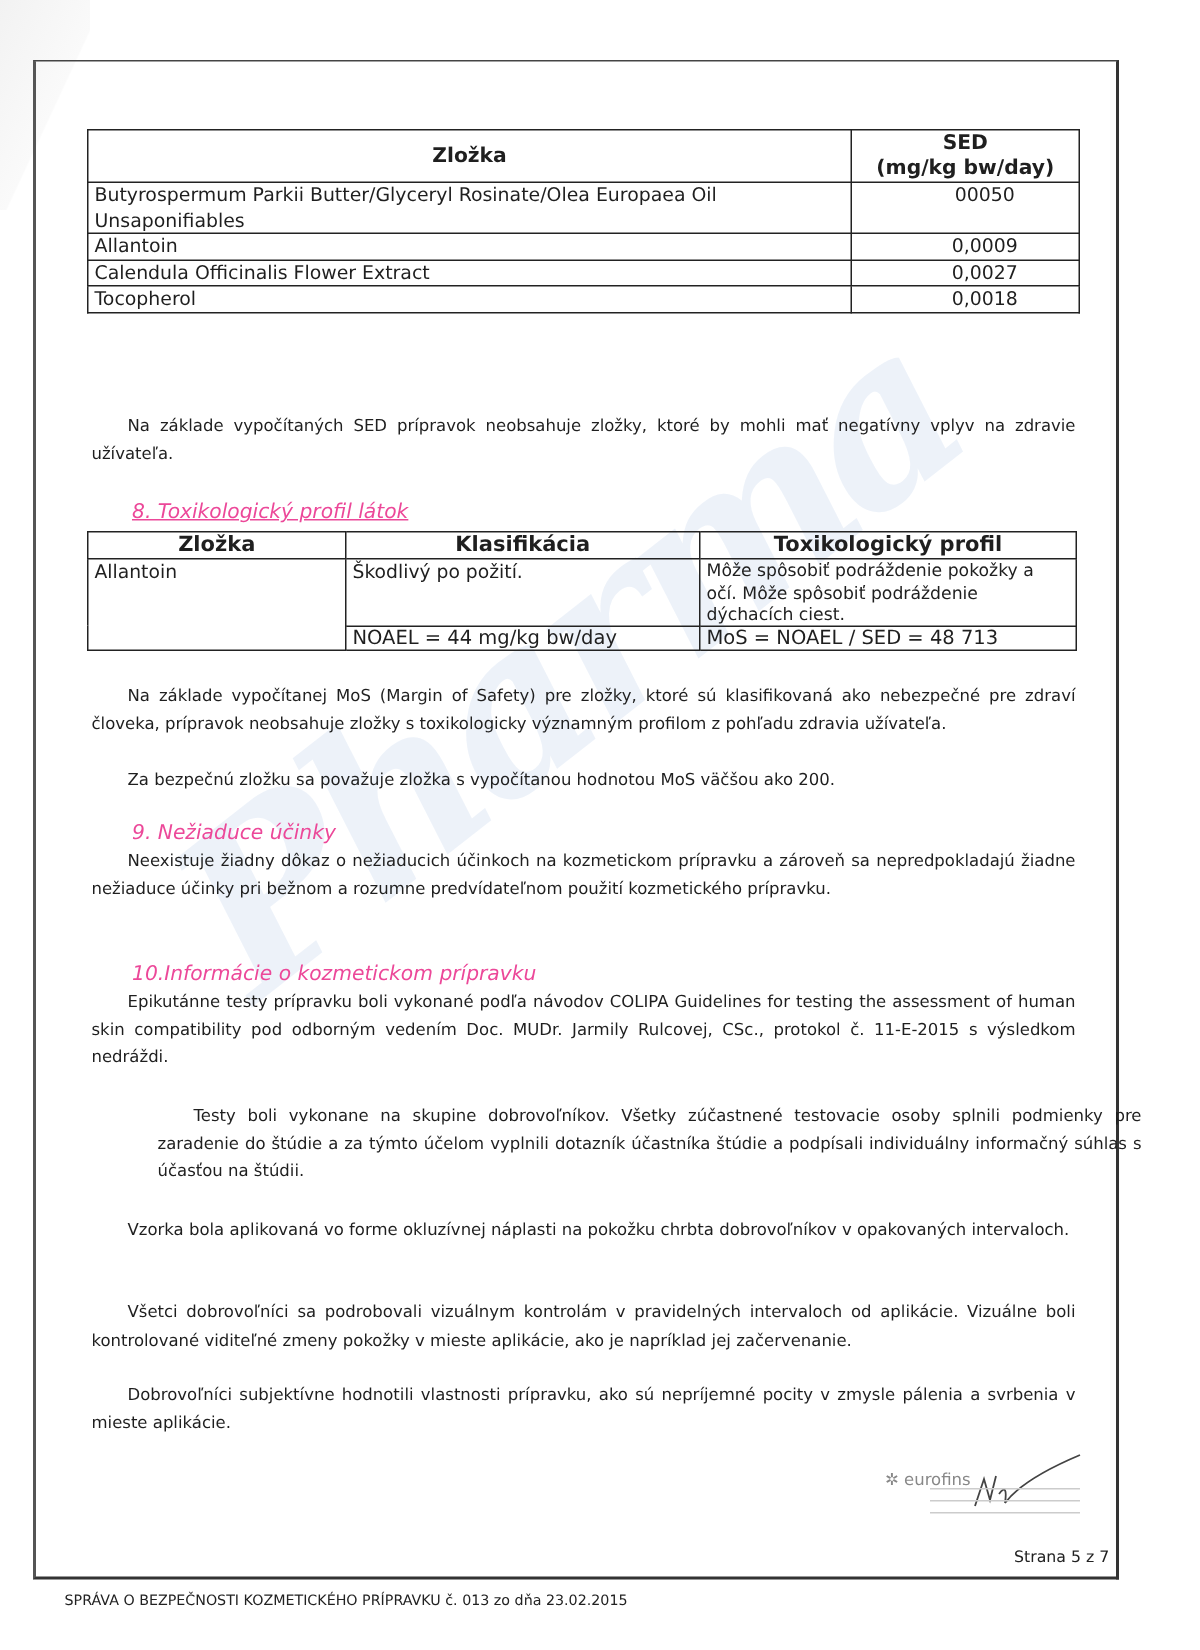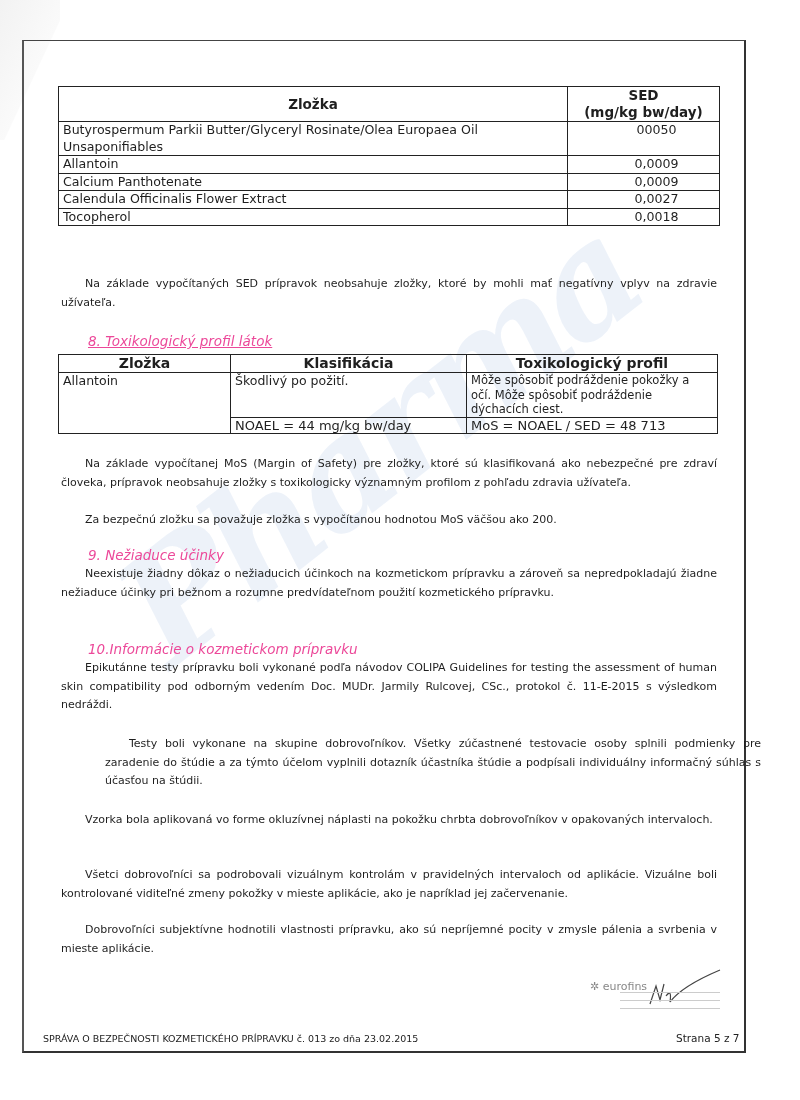--- a/index.html
+++ b/index.html
@@ -37,21 +37,21 @@
   .t2 td.small { font-size: 11.5px; line-height: 14.5px; }
   .para {
     position: absolute; left: 61px; width: 656px; font-size: 11px; line-height: 18.5px;
     text-align: justify; margin: 0;
   }
   .para .ind { padding-left: 24px; }
   .heading {
     position: absolute; left: 88px; font-style: italic; font-size: 13.5px; margin: 0; color: #ec4899;
   }
   .heading.ul { text-decoration: underline; }
-  .footer-l { position: absolute; left: 43px; top: 1033px; font-size: 9.5px; color: #222; }
+  .footer-l { position: absolute; left: 43px; top: 1062px; font-size: 9.5px; color: #222; }
   .footer-r { position: absolute; left: 676px; top: 1032px; font-size: 10.5px; color: #222; text-align: center; }
   .stamp { position: absolute; left: 590px; top: 968px; width: 140px; height: 55px; font-size: 7px; color: #777; }
   .stamp .logo { position: absolute; left: 0; top: 12px; font-size: 11px; color: #888; text-align: center; }
   .stamp .sig { position: absolute; left: 52px; top: -2px; width: 80px; height: 45px; }
   .stamp .lines { position: absolute; left: 30px; top: 24px; line-height: 8px; text-align: center; width: 100px; }
 </style>
 </head>
 <body>
 
 <div class="fold"></div>
@@ -66,24 +66,20 @@
       <div>SED</div>
       <div>(mg/kg bw/day)</div>
     </th>
   </tr>
   <tr>
     <td>Butyrospermum Parkii Butter/Glyceryl Rosinate/Olea Europaea Oil Unsaponifiables</td>
     <td class="val">00050</td>
   </tr>
   <tr>
     <td>Allantoin</td>
-    <td class="val">0,0009</td>
-  </tr>
-  <tr>
-    <td>Calcium Panthotenate</td>
     <td class="val">0,0009</td>
   </tr>
   <tr>
     <td>Calendula Officinalis Flower Extract</td>
     <td class="val">0,0027</td>
   </tr>
   <tr>
     <td>Tocopherol</td>
     <td class="val">0,0018</td>
   </tr>

